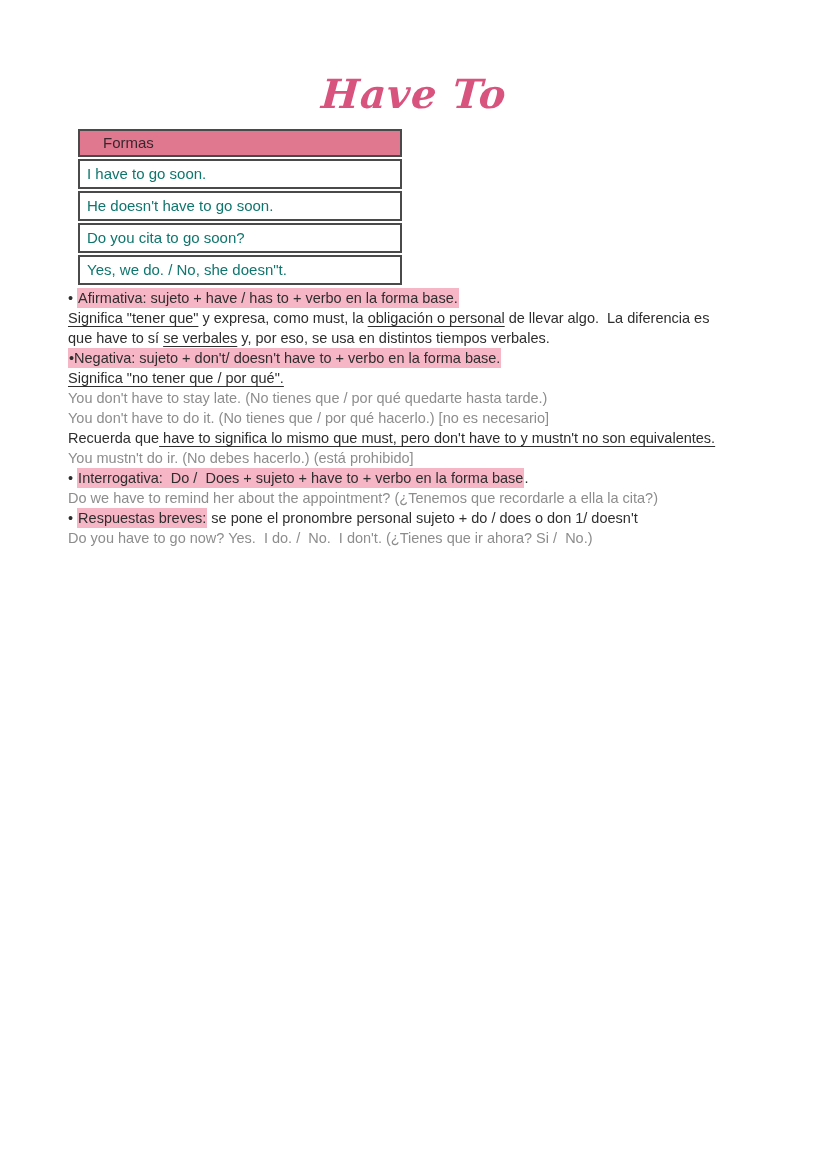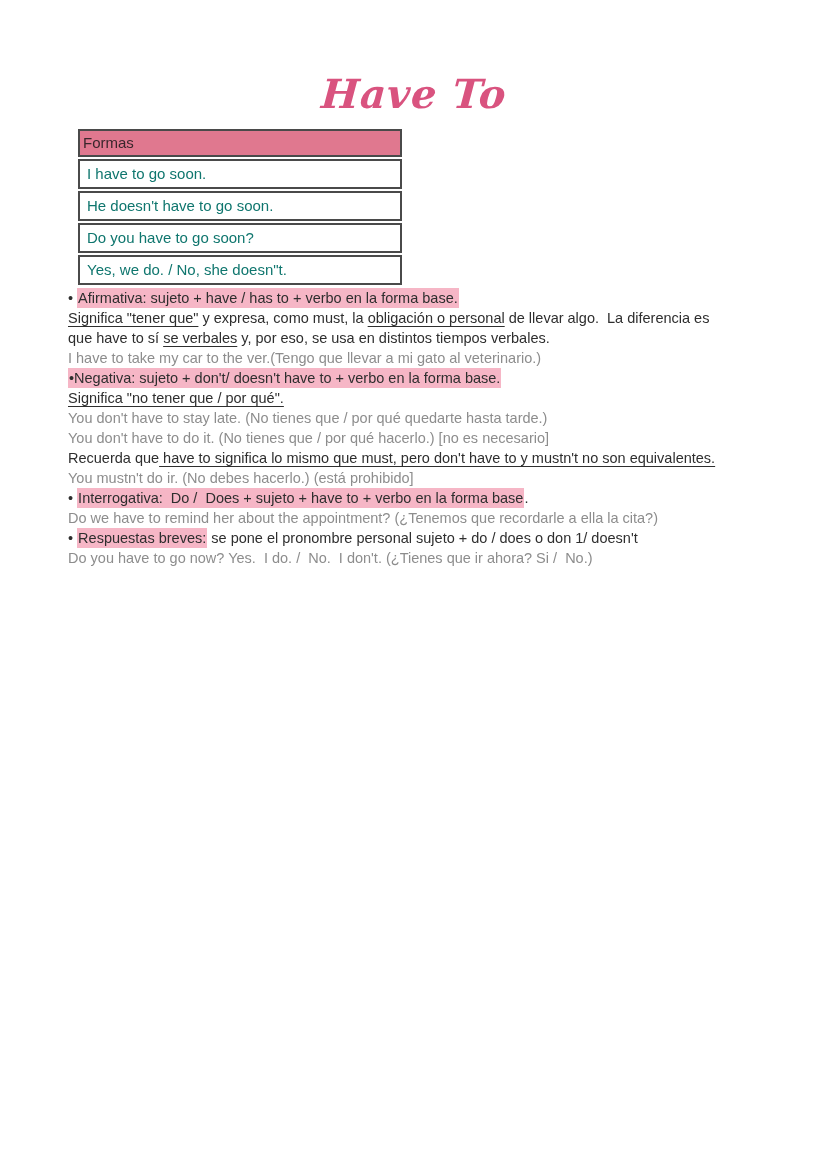--- a/index.html
+++ b/index.html
@@ -20,21 +20,21 @@
     font-style:italic;font-weight:700;
     font-size:40px;color:var(--title-pink);
     letter-spacing:1px;
     transform:skewX(-4deg);
   }
 
   .formas-table{position:absolute;left:78px;top:129px;width:324px;}
   .t-header{
     background:var(--header-pink);
     border:2px solid #4a4a4a;
-    padding:3px 7px 4px 3px;
+    padding:3px 7px 4px 23px;
     font-size:15px;color:#3a262c;
   }
   .t-row{
     background:#ffffff;
     border:2px solid #4a4a4a;
     margin-top:2px;
     padding:4px 7px 5px 7px;
     font-size:15px;color:#0f766e;
   }
 
@@ -52,30 +52,29 @@
 
 <div class="page">
 
   <div class="title">Have To</div>
 
   <div class="formas-table">
     <div class="t-header">Formas</div>
     <div>
         <div class="t-row">I have to go soon.</div>
         <div class="t-row">He doesn't have to go soon.</div>
-        <div class="t-row">Do you have to go soon?</div>
+        <div class="t-row">Do you cita to go soon?</div>
         <div class="t-row">Yes, we do. /  No, she doesn"t.</div>
       </div>
   </div>
 
   <div class="body-text">
       <div class="line"><span>• </span><span class="hl">Afirmativa: sujeto + have / has to + verbo en la forma base.</span></div>
       <div class="line"><span class="u">Significa "tener que"</span><span> y expresa, como must, la </span><span class="u">obligación o personal</span><span> de llevar algo.  La diferencia es</span></div>
       <div class="line"><span>que have to sí </span><span class="u">se verbales</span><span> y, por eso, se usa en distintos tiempos verbales.</span></div>
-      <div class="line"><span class="gray">I have to take my car to the ver.(Tengo que llevar a mi gato al veterinario.)</span></div>
       <div class="line"><span class="hl">•Negativa: sujeto + don't/ doesn't have to + verbo en la forma base.</span></div>
       <div class="line"><span class="u">Significa "no tener que / por qué".</span></div>
       <div class="line"><span class="gray">You don't have to stay late. (No tienes que / por qué quedarte hasta tarde.)</span></div>
       <div class="line"><span class="gray">You don't have to do it. (No tienes que / por qué hacerlo.) [no es necesario]</span></div>
       <div class="line"><span>Recuerda que</span><span class="u"> have to significa lo mismo que must, pero don't have to y mustn't no son equivalentes.</span></div>
       <div class="line"><span class="gray">You mustn't do ir. (No debes hacerlo.) (está prohibido]</span></div>
       <div class="line"><span>• </span><span class="hl">Interrogativa:  Do /  Does + sujeto + have to + verbo en la forma base</span><span>.</span></div>
       <div class="line"><span class="gray">Do we have to remind her about the appointment? (¿Tenemos que recordarle a ella la cita?)</span></div>
       <div class="line"><span>• </span><span class="hl">Respuestas breves:</span><span> se pone el pronombre personal sujeto + do / does o don 1/ doesn't</span></div>
       <div class="line"><span class="gray">Do you have to go now? Yes.  I do. /  No.  I don't. (¿Tienes que ir ahora? Si /  No.)</span></div>

